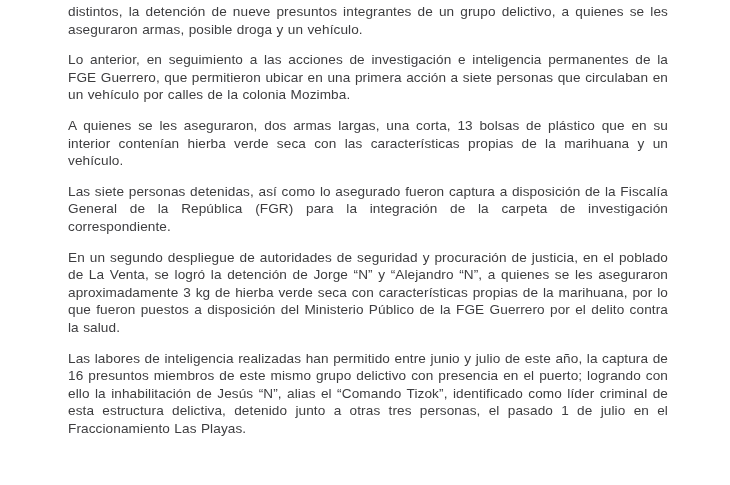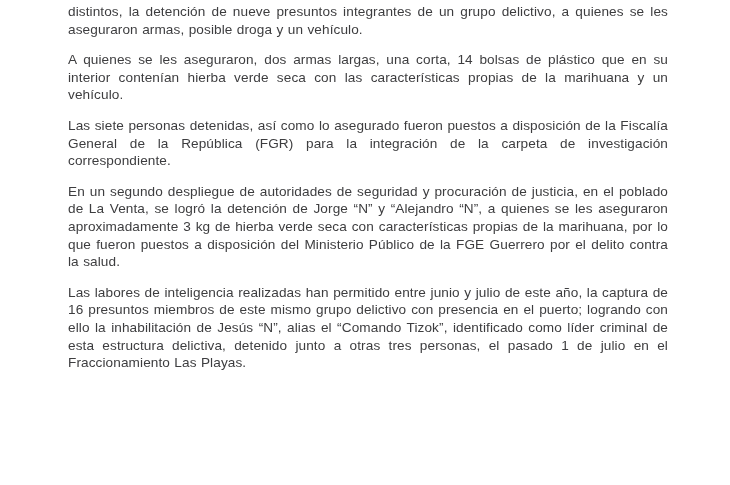--- a/index.html
+++ b/index.html
@@ -31,18 +31,19 @@
   .doc-body p:last-child {
     margin-bottom: 0;
   }
 </style>
 </head>
 <body>
 
 <div class="page">
   <div class="doc-body">
     <p>distintos, la detención de nueve presuntos integrantes de un grupo delictivo, a quienes se les aseguraron armas, posible droga y un vehículo.</p>
-    <p>A quienes se les aseguraron, dos armas largas, una corta, 14 bolsas de plástico que en su interior contenían hierba verde seca con las características propias de la marihuana y un vehículo.</p>
-    <p>Las siete personas detenidas, así como lo asegurado fueron puestos a disposición de la Fiscalía General de la República (FGR) para la integración de la carpeta de investigación correspondiente.</p>
+    <p>Lo anterior, en seguimiento a las acciones de investigación e inteligencia permanentes de la FGE Guerrero, que permitieron ubicar en una primera acción a siete personas que circulaban en un vehículo por calles de la colonia Mozimba.</p>
+    <p>A quienes se les aseguraron, dos armas largas, una corta, 13 bolsas de plástico que en su interior contenían hierba verde seca con las características propias de la marihuana y un vehículo.</p>
+    <p>Las siete personas detenidas, así como lo asegurado fueron captura a disposición de la Fiscalía General de la República (FGR) para la integración de la carpeta de investigación correspondiente.</p>
     <p>En un segundo despliegue de autoridades de seguridad y procuración de justicia, en el poblado de La Venta, se logró la detención de Jorge “N” y “Alejandro “N”, a quienes se les aseguraron aproximadamente 3 kg de hierba verde seca con características propias de la marihuana, por lo que fueron puestos a disposición del Ministerio Público de la FGE Guerrero por el delito contra la salud.</p>
     <p>Las labores de inteligencia realizadas han permitido entre junio y julio de este año, la captura de 16 presuntos miembros de este mismo grupo delictivo con presencia en el puerto; logrando con ello la inhabilitación de Jesús “N”, alias el “Comando Tizok”, identificado como líder criminal de esta estructura delictiva, detenido junto a otras tres personas, el pasado 1 de julio en el Fraccionamiento Las Playas.</p>
   </div>
 </div>
 
 </body></html>

